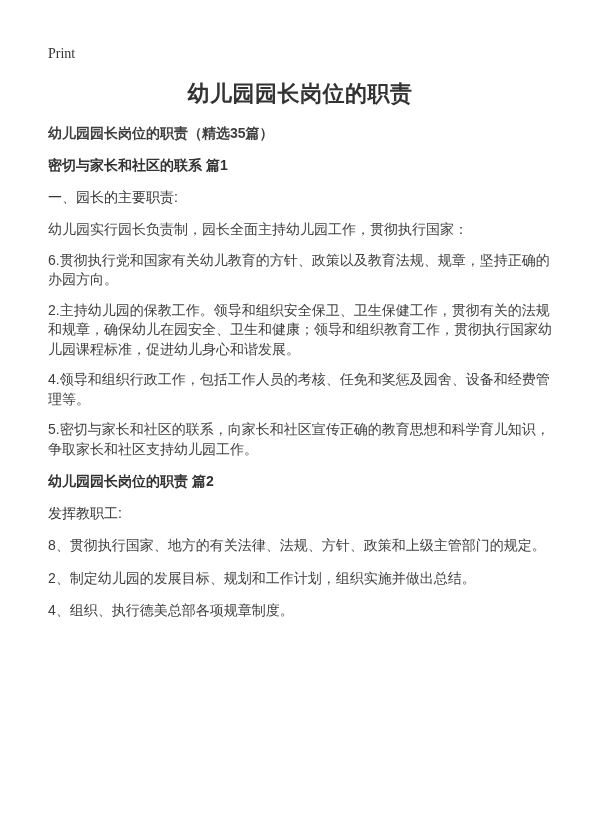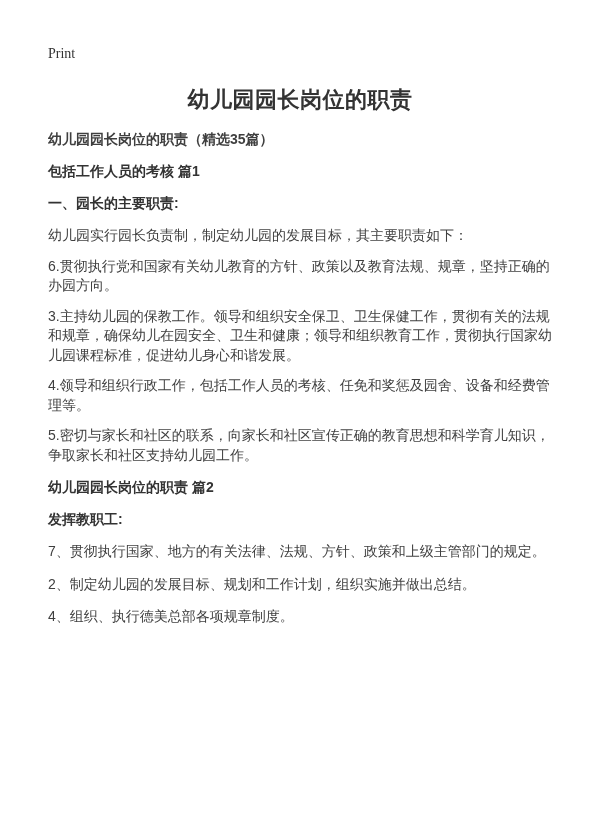--- a/index.html
+++ b/index.html
@@ -22,41 +22,41 @@
     font-size: 14px;
     color: #343434;
     display: inline-block;
     cursor: pointer;
   }
   .doc-title {
     text-align: center;
     font-size: 22px;
     font-weight: bold;
     color: #333333;
-    margin-top: 23px;
+    margin-top: 17px;
     margin-bottom: 15px;
     letter-spacing: 0.5px;
   }
   .subtitle {
     font-size: 14px;
     line-height: 19px;
     margin-bottom: 12px;
     color: #3f3f3f;
     font-weight: bold;
   }
   .section-heading {
     font-size: 14px;
     font-weight: bold;
     color: #333333;
     line-height: 19px;
     margin: 13px 0 13px 0;
   }
   .section-subheading {
     font-size: 14px;
-    font-weight: bold;
+    font-weight: normal;
     color: #333333;
     line-height: 19px;
     margin: 13px 0 13px 0;
   }
   .para {
     font-size: 14px;
     line-height: 19.5px;
     margin-bottom: 11px;
     color: #3f3f3f;
     text-align: left;
@@ -69,35 +69,35 @@
 
 <div class="page">
 
   <div class="print-link">Print</div>
 
   <h1 class="doc-title">幼儿园园长岗位的职责</h1>
 
   <p class="subtitle">幼儿园园长岗位的职责（精选35篇）</p>
 
   <div class="sec1">
-    <h2 class="section-heading">包括工作人员的考核 篇1</h2>
+    <h2 class="section-heading">密切与家长和社区的联系 篇1</h2>
 
     <h3 class="section-subheading">一、园长的主要职责:</h3>
 
-    <p class="para">幼儿园实行园长负责制，制定幼儿园的发展目标，其主要职责如下：</p>
+    <p class="para">幼儿园实行园长负责制，园长全面主持幼儿园工作，贯彻执行国家：</p>
 
     <p class="para">6.贯彻执行党和国家有关幼儿教育的方针、政策以及教育法规、规章，坚持正确的办园方向。</p>
-    <p class="para">3.主持幼儿园的保教工作。领导和组织安全保卫、卫生保健工作，贯彻有关的法规和规章，确保幼儿在园安全、卫生和健康；领导和组织教育工作，贯彻执行国家幼儿园课程标准，促进幼儿身心和谐发展。</p>
+    <p class="para">2.主持幼儿园的保教工作。领导和组织安全保卫、卫生保健工作，贯彻有关的法规和规章，确保幼儿在园安全、卫生和健康；领导和组织教育工作，贯彻执行国家幼儿园课程标准，促进幼儿身心和谐发展。</p>
     <p class="para">4.领导和组织行政工作，包括工作人员的考核、任免和奖惩及园舍、设备和经费管理等。</p>
     <p class="para">5.密切与家长和社区的联系，向家长和社区宣传正确的教育思想和科学育儿知识，争取家长和社区支持幼儿园工作。</p>
   </div>
 
   <div class="sec2">
     <h2 class="section-heading">幼儿园园长岗位的职责 篇2</h2>
 
     <h3 class="section-subheading">发挥教职工:</h3>
 
-    <p class="para">7、贯彻执行国家、地方的有关法律、法规、方针、政策和上级主管部门的规定。</p>
+    <p class="para">8、贯彻执行国家、地方的有关法律、法规、方针、政策和上级主管部门的规定。</p>
     <p class="para">2、制定幼儿园的发展目标、规划和工作计划，组织实施并做出总结。</p>
     <p class="para">4、组织、执行德美总部各项规章制度。</p>
   </div>
 
 </div>
 
 </body></html>

